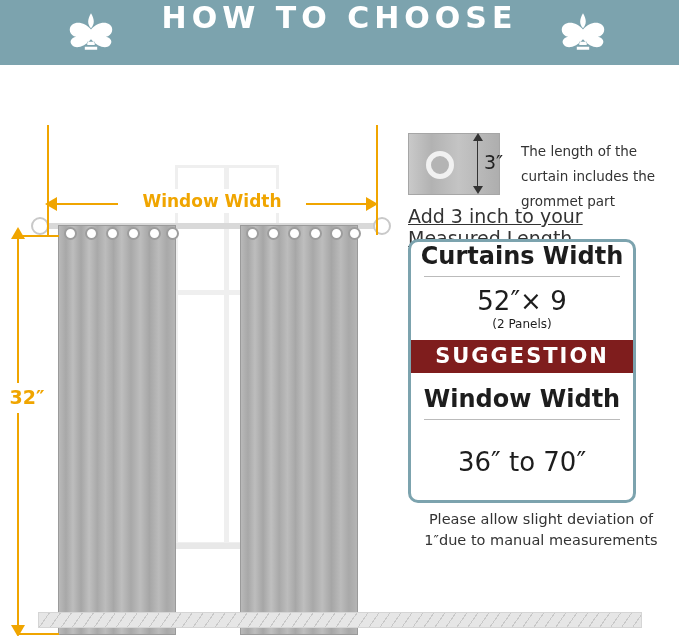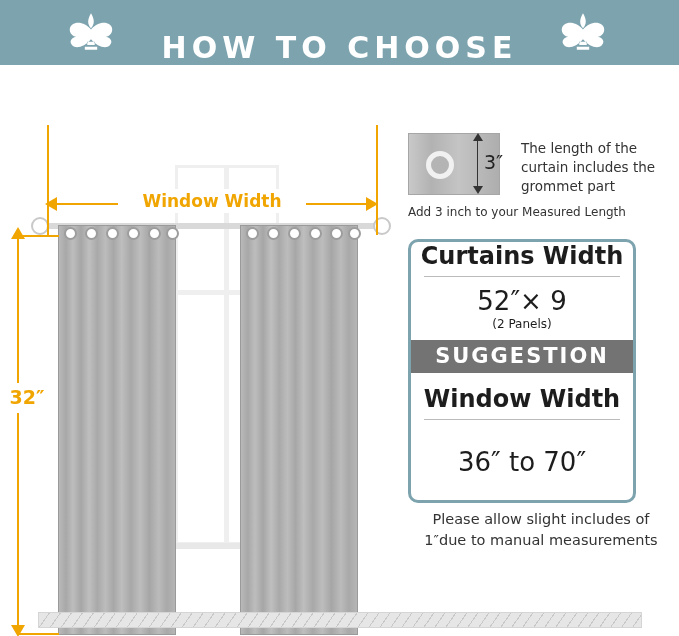--- a/index.html
+++ b/index.html
@@ -15,21 +15,21 @@
     overflow: hidden;
   }
 
   
   .header {
     position: absolute;
     left: 0; top: 0;
     width: 679px; height: 65px;
     background: #7ca3ae;
     display: flex;
-    align-items: flex-end;
+    align-items: flex-start;
     justify-content: center;
   }
   .header-title {
     color: #ffffff;
     font-family: "DejaVu Sans", sans-serif;
     font-weight: bold;
     font-size: 30px;
     letter-spacing: 5px;
     white-space: nowrap;
   }
@@ -255,29 +255,30 @@
     left: 484px; top: 151px;
     font-size: 19px;
     color: #222222;
     font-family: "DejaVu Sans", sans-serif;
   }
   .grommet-note {
     position: absolute;
     left: 521px; top: 139px;
     width: 155px;
     font-size: 13.5px;
-    line-height: 19px;
+    line-height: 25px;
     color: #333333;
   }
   .add-note {
     position: absolute;
     left: 408px; top: 205px;
     width: 265px;
-    font-size: 12px;
+    font-size: 19px;
     color: #333333;
+    text-decoration: underline;
   }
 
   
   .card {
     position: absolute;
     left: 408px; top: 239px;
     width: 228px; height: 264px;
     border: 3px solid #7ca3ae;
     border-radius: 10px;
     background: #ffffff;
@@ -302,21 +303,21 @@
     font-size: 26px;
     color: #1d1d1d;
   }
   .card-panels {
     margin-top: 1px;
     font-size: 12px;
     color: #1d1d1d;
   }
   .card-band {
     margin-top: 9px;
-    background: #737373;
+    background: #7f1d1d;
     color: #ffffff;
     font-size: 21px;
     font-weight: bold;
     letter-spacing: 2px;
     padding: 4px 0 5px 0;
   }
   .card-h2 {
     margin-top: 12px;
     font-size: 24px;
     font-weight: bold;
@@ -434,19 +435,19 @@
   <div class="card-rule"></div>
   <div class="card-size">52″× 9</div>
   <div class="card-panels">(2 Panels)</div>
   <div class="card-band">SUGGESTION</div>
   <div class="card-h2">Window Width</div>
   <div class="card-rule"></div>
   <div class="card-range">36″ to 70″</div>
 </div>
 
 <div class="disclaimer">
-  <div>Please allow slight includes of</div>
+  <div>Please allow slight deviation of</div>
   <div>1″due to manual measurements</div>
 </div>
 
 <div class="floor">
   <div class="floor-hatch"></div>
 </div>
 
 </body></html>

